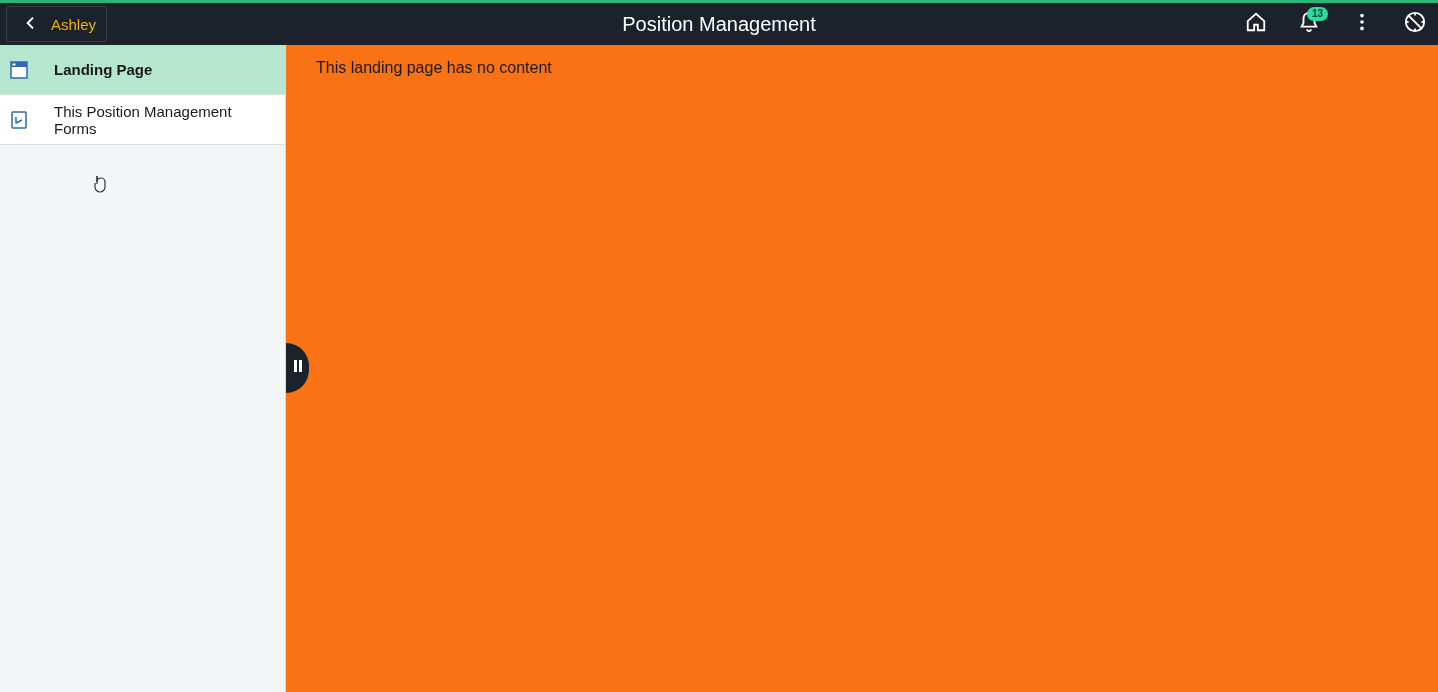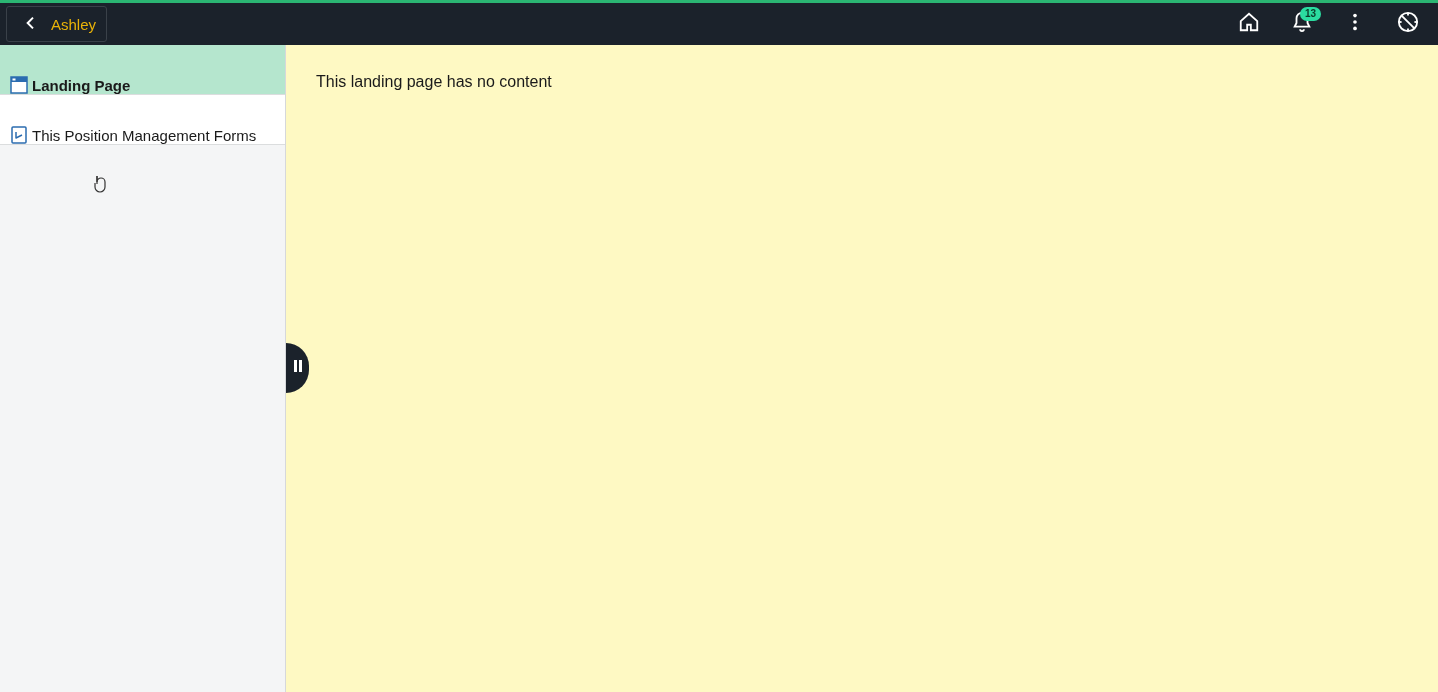--- a/index.html
+++ b/index.html
@@ -50,21 +50,21 @@
     .header-title {
       position: absolute;
       left: 50%;
       transform: translateX(-50%);
       font-size: 20px;
       font-weight: 400;
       color: #ffffff;
     }
     .header-right {
       position: absolute;
-      right: 19px;
+      right: 12px;
       display: flex;
       align-items: center;
       gap: 31px;
     }
     .header-icon {
       display: flex;
       align-items: center;
       justify-content: center;
       cursor: pointer;
       position: relative;
@@ -91,27 +91,27 @@
       position: relative;
     }
     .sidebar {
       width: 286px;
       height: 100%;
       background: #f4f5f6;
       border-right: 1px solid #d6d8db;
     }
     .sidebar-item {
       display: flex;
-      align-items: flex-end;
+      align-items: center;
       height: 50px;
       padding: 0 10px;
       border-bottom: 1px solid #dbddde;
       cursor: pointer;
       background: #ffffff;
-      gap: 4px;
+      gap: 26px;
     }
     .sidebar-item.active {
       background: #b5e6ce;
     }
     .sidebar-item.active .sidebar-item-label {
       font-weight: bold;
     }
     .sidebar-icon {
       width: 18px;
       height: 18px;
@@ -119,22 +119,22 @@
       align-items: center;
       justify-content: center;
       flex-shrink: 0;
     }
     .sidebar-item-label {
       font-size: 15px;
       color: #1a1a1a;
     }
     .main {
       flex: 1;
-      background: #fef9c3;
-      padding: 28px 30px;
+      background: #f97316;
+      padding: 14px 30px;
     }
     .main-content-text {
       font-size: 16px;
       color: #1a1a1a;
     }
     .collapse-handle {
       position: absolute;
       left: 286px;
       top: 298px;
       width: 23px;
@@ -166,20 +166,21 @@
 <div class="header">
   <div class="back-button">
     <span>
       <svg viewBox="0 0 24 24" fill="none" stroke="#ffffff" stroke-width="3">
         <polyline points="15 4 7 12 15 20"></polyline>
       </svg>
     </span>
     <span>Ashley</span>
   </div>
 
+  <div class="header-title">Position Management</div>
 
   <div class="header-right">
     <div class="header-icon">
       <span>
         <svg viewBox="0 0 24 24" fill="none" stroke="#ffffff" stroke-width="2">
           <path d="M3 11 L12 3 L21 11 V21 H14 V15 H10 V21 H3 Z"></path>
         </svg>
       </span>
     </div>
     <div class="header-icon">

